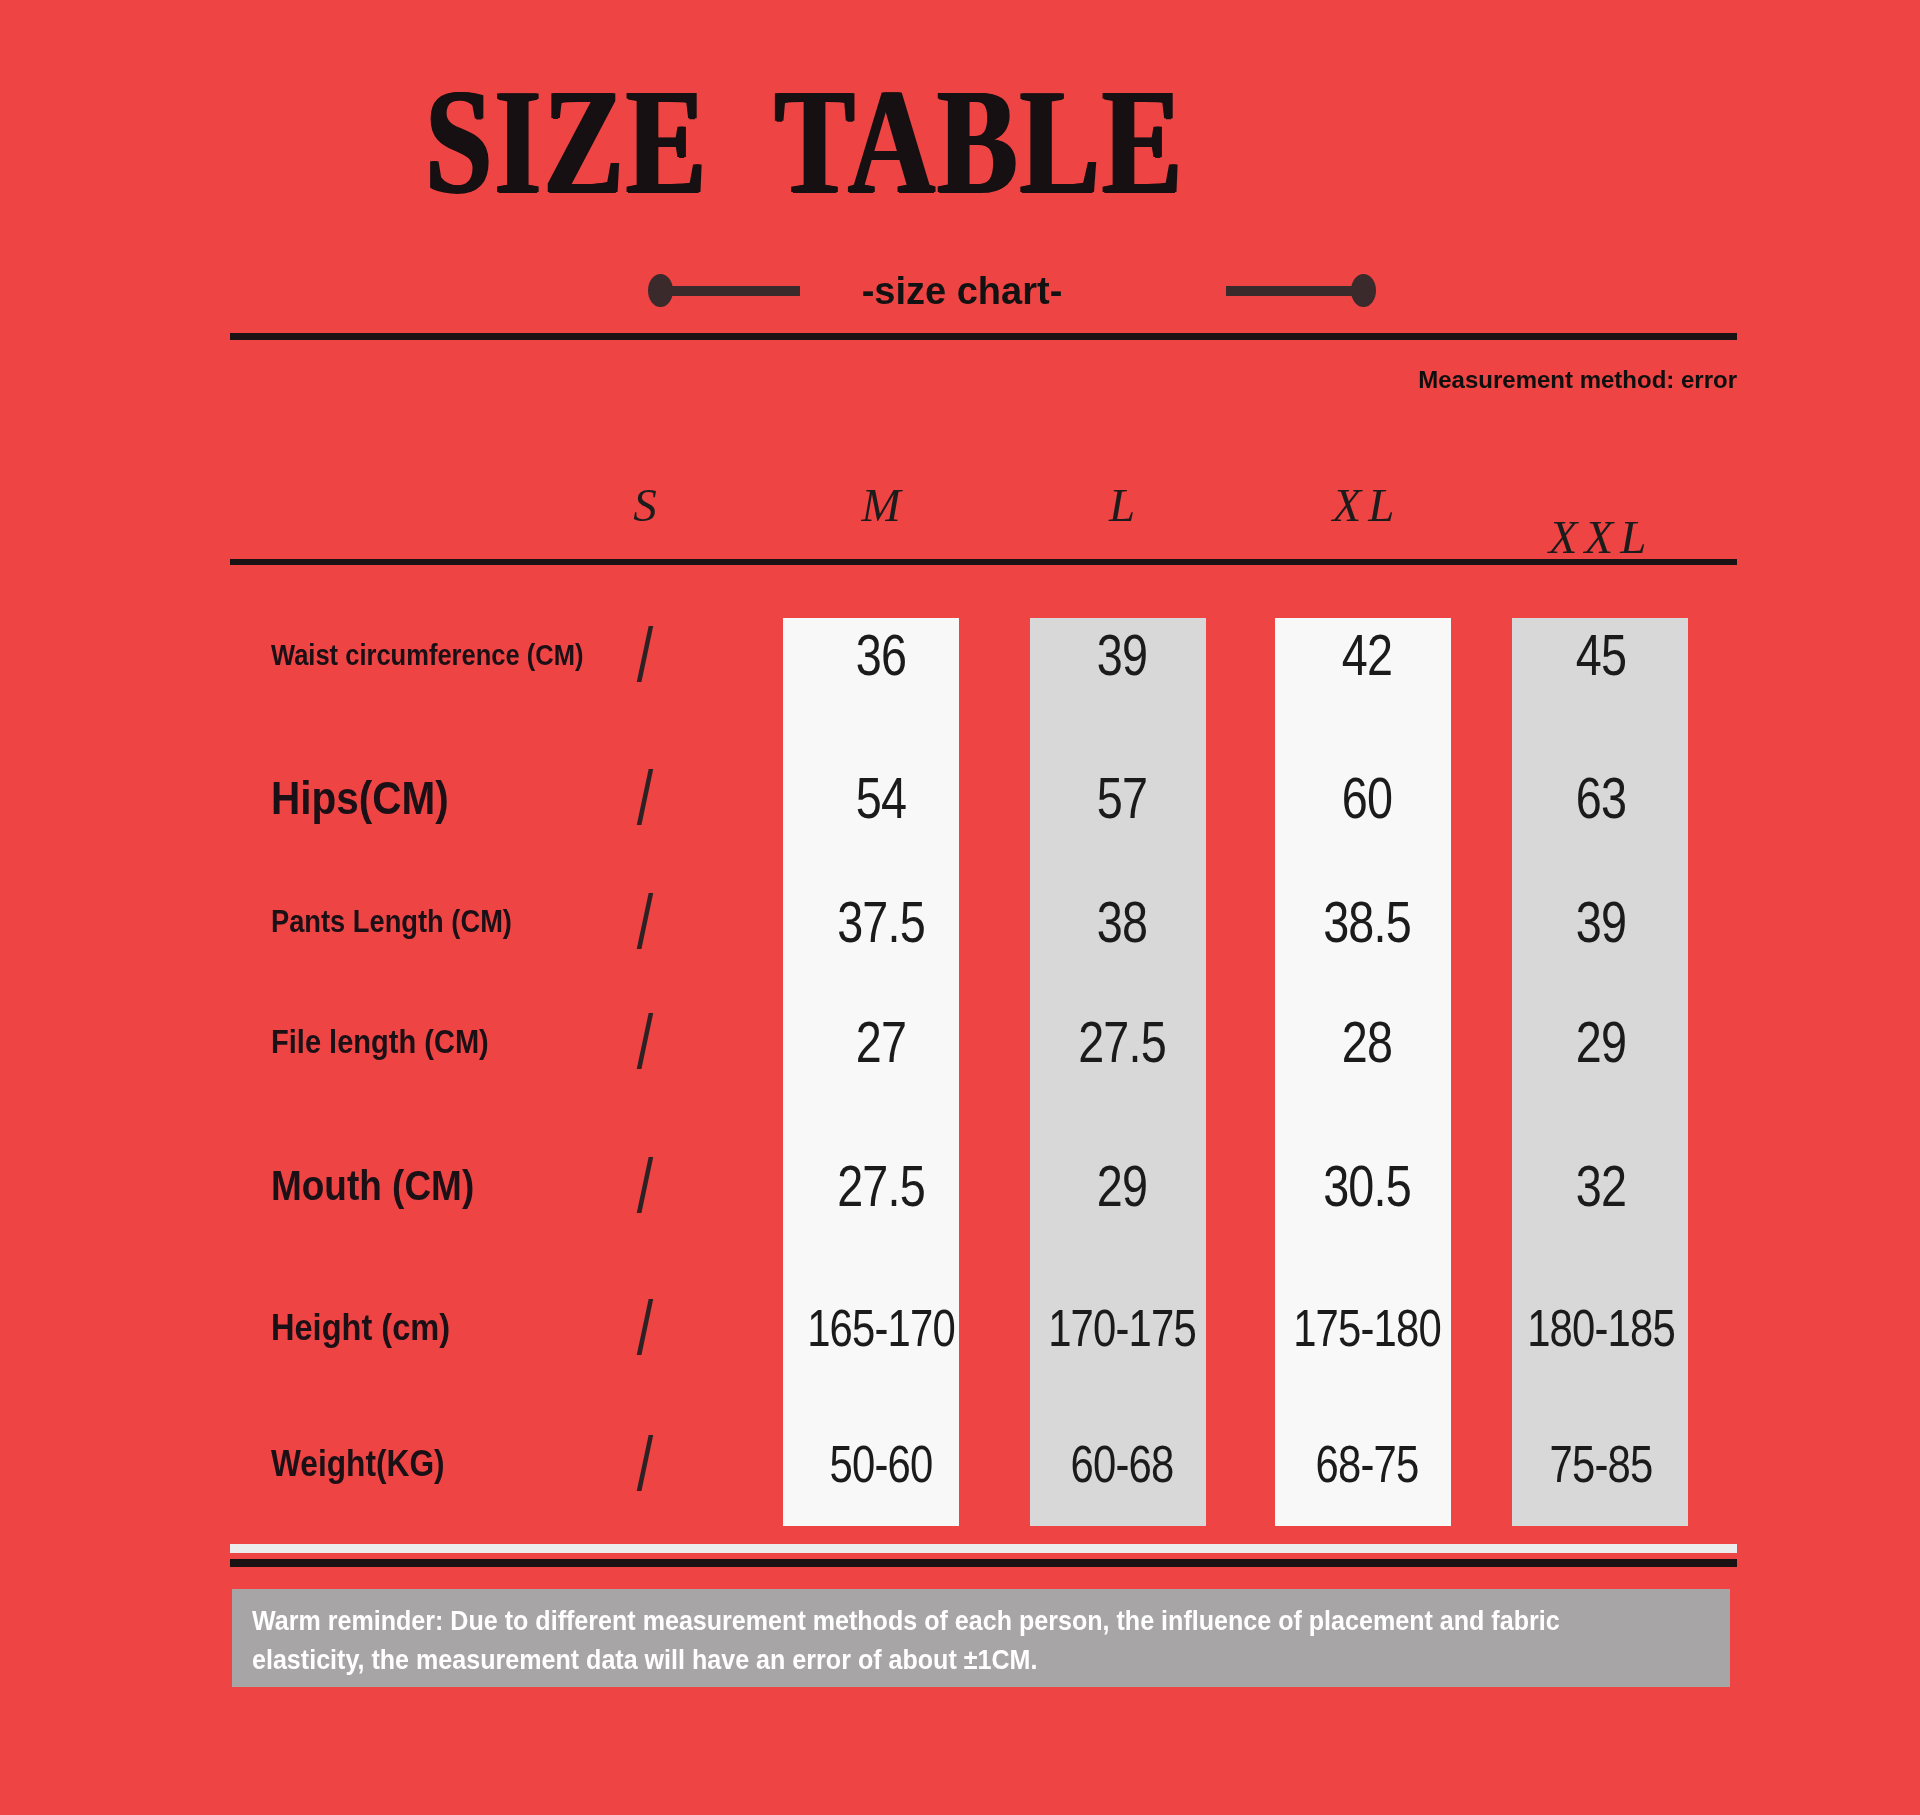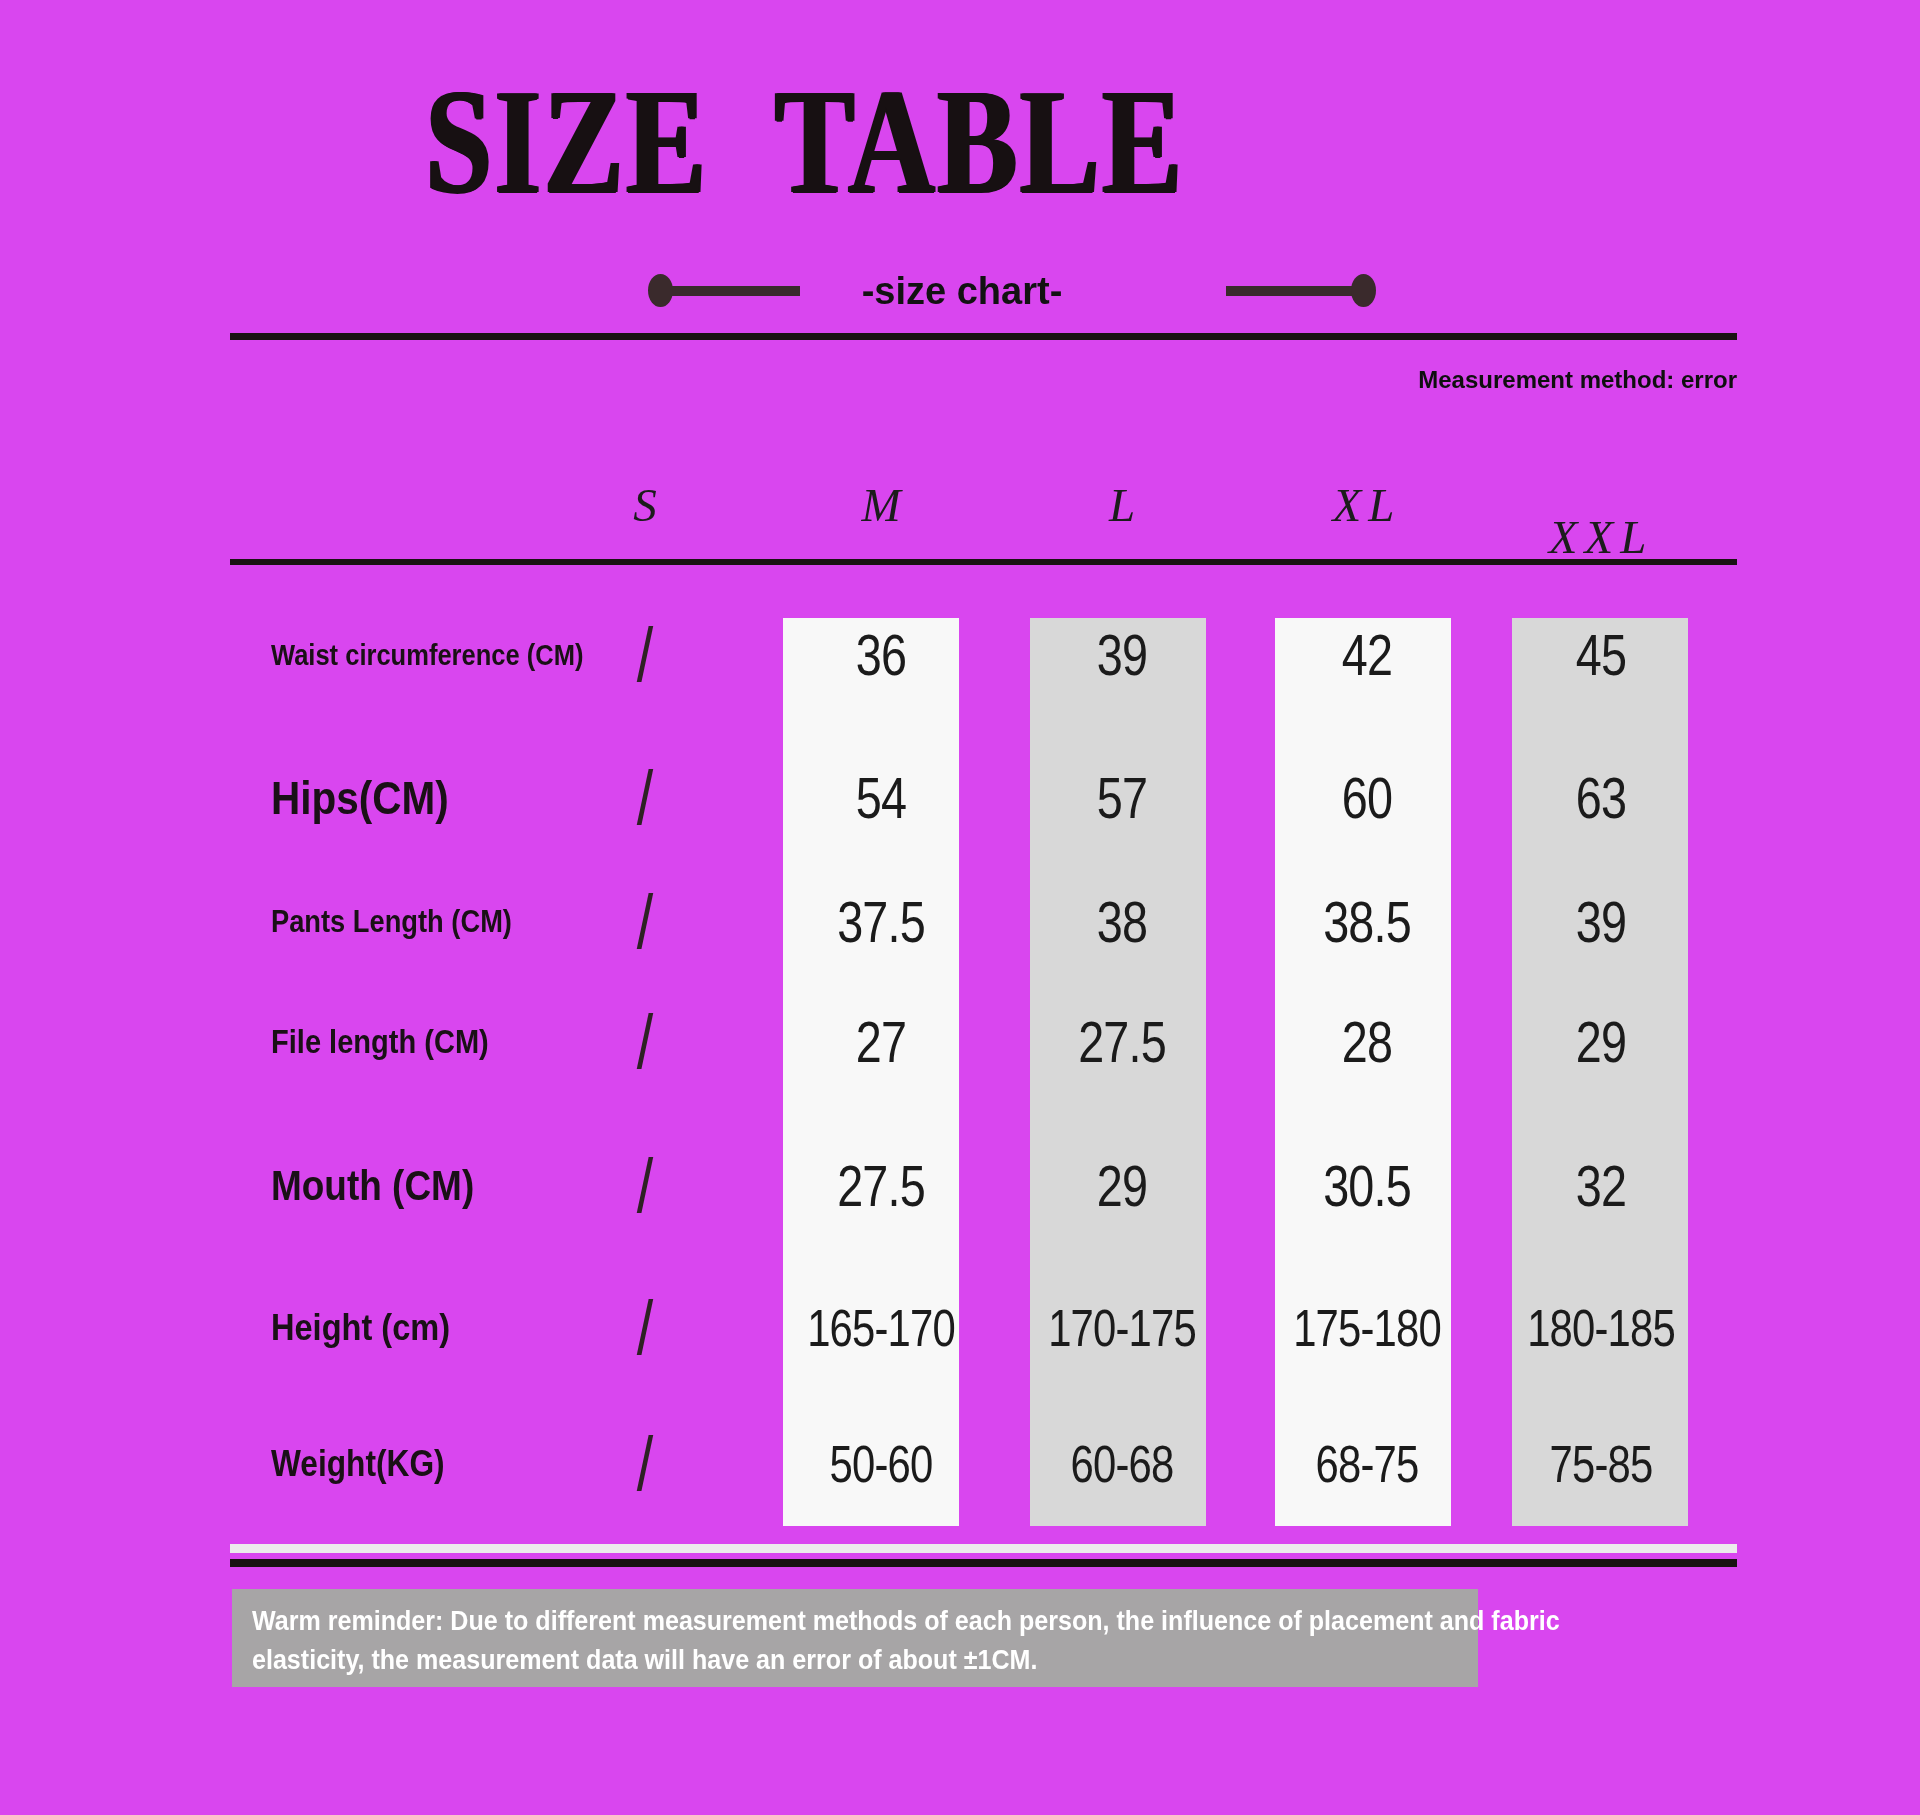--- a/index.html
+++ b/index.html
@@ -1,17 +1,17 @@
 <!DOCTYPE html>
 <html><head>
 <meta charset="utf-8">
 <style>
   html,body { margin:0; padding:0; background:#ffffff; }
   .page {
-    position:relative; width:1920px; height:1815px; background:#d946ef;
+    position:relative; width:1920px; height:1815px; background:#ef4444;
     font-family:"Liberation Sans", sans-serif; overflow:hidden;
   }
   
   .title {
     position:absolute; top:55px; left:270px; width:1070px;
     text-align:center; white-space:nowrap;
     font-family:"Liberation Serif", serif; font-weight:bold;
     font-size:150px; color:#171012; letter-spacing:3px; word-spacing:0.30em;
     transform:scaleX(0.80); transform-origin:center;
     text-shadow:2px 0 0 #171012, -2px 0 0 #171012, 0 1px 0 #171012;
@@ -74,21 +74,21 @@
   }
   .trow .val {
     position:absolute; top:50%;
     transform:translate(-50%,-50%) scaleX(0.82);
     font-size:57px; color:#1b1b1b; white-space:nowrap; letter-spacing:-1px;
     line-height:1;
   }
   .trow .val.range { font-size:51px; }
   
   .reminder {
-    position:absolute; top:1589px; left:232px; width:1246px; height:98px;
+    position:absolute; top:1589px; left:232px; width:1498px; height:98px;
     box-sizing:border-box; padding:12px 0 0 20px;
   }
   .reminder .rline {
     font-size:28.5px; font-weight:bold; line-height:39px;
     transform:scaleX(0.88); transform-origin:left center; white-space:nowrap;
   }
 </style>
 </head>
 <body>
 

